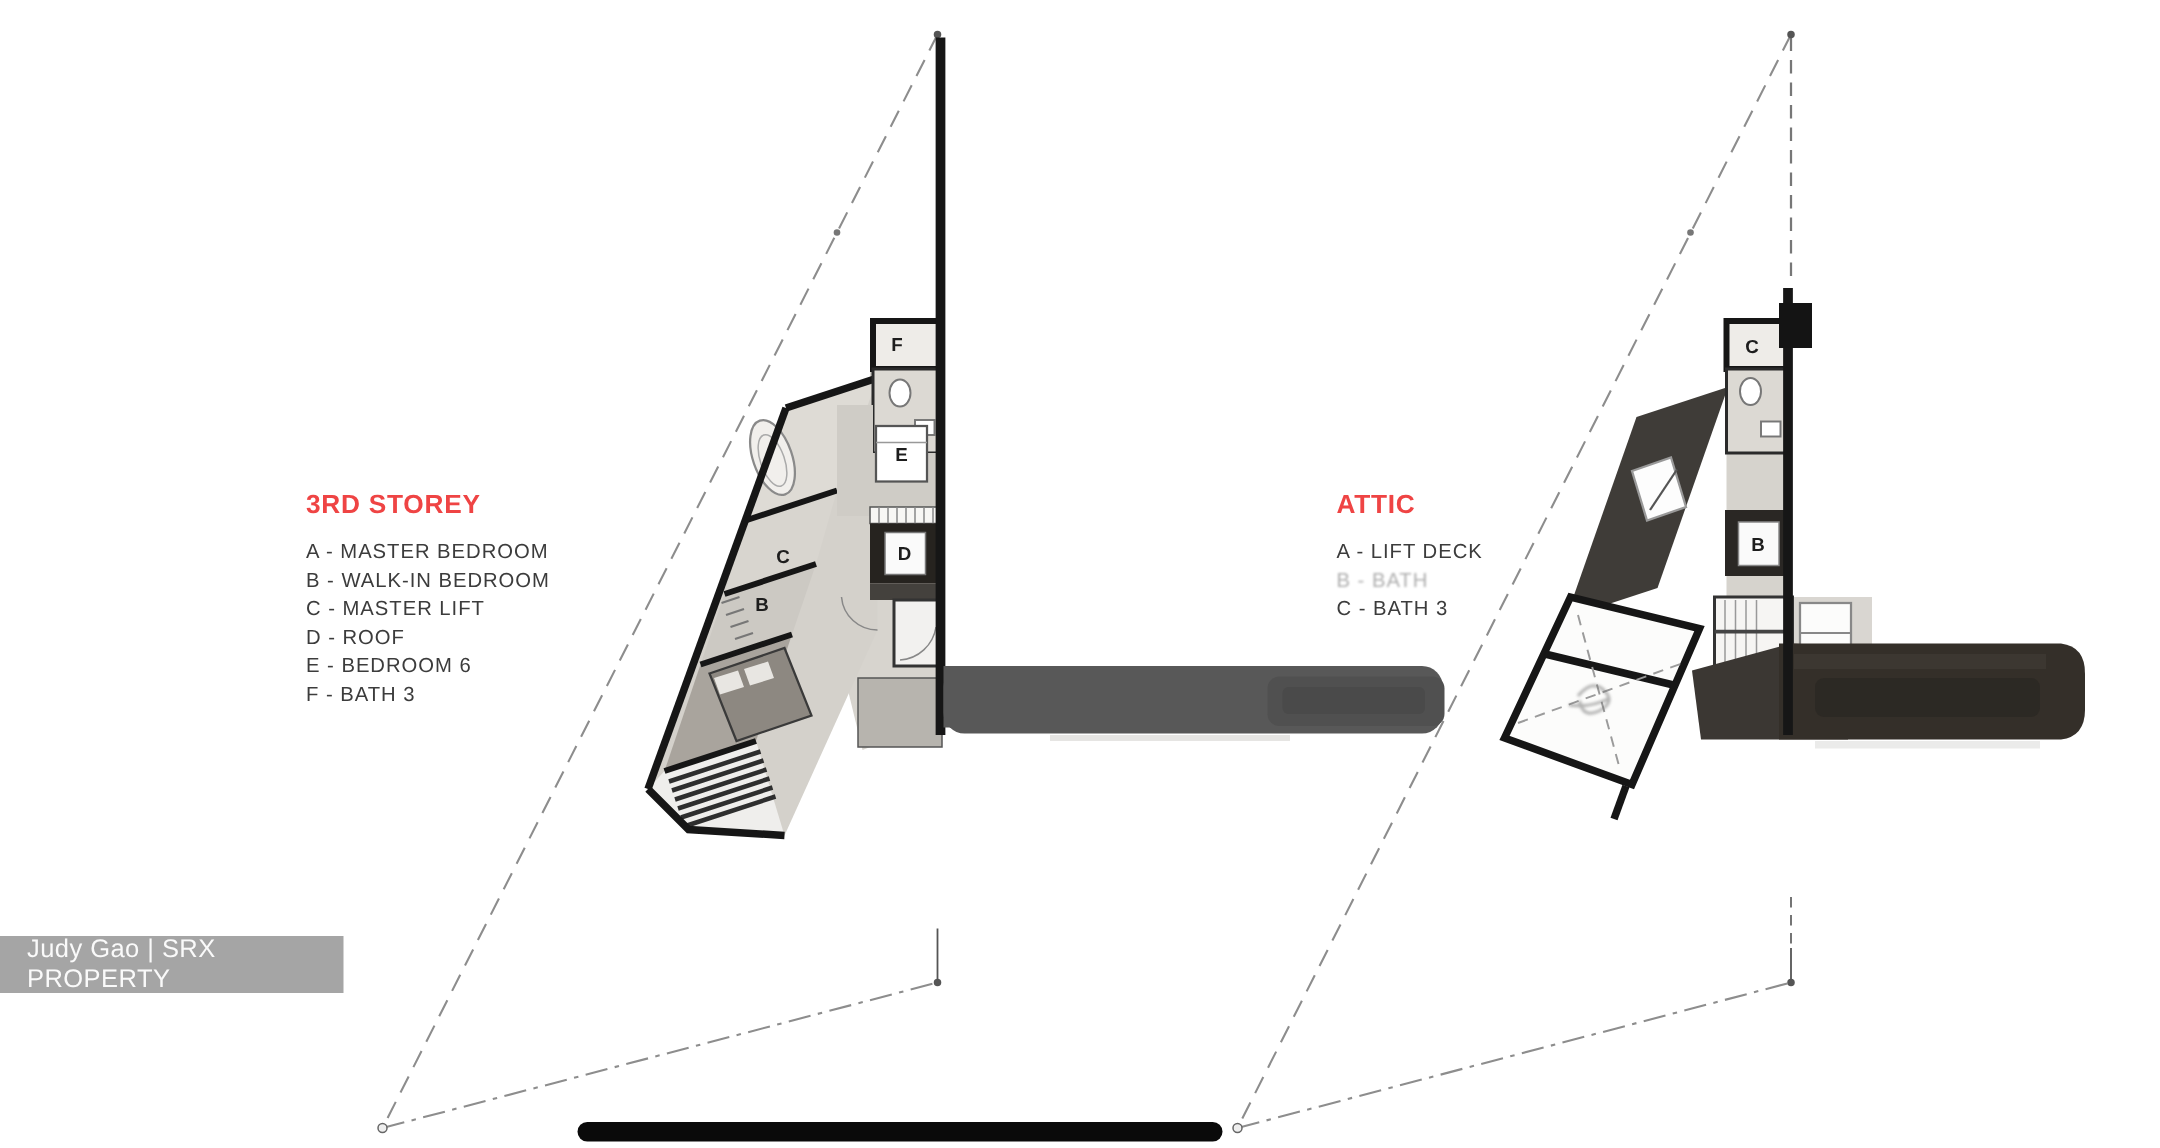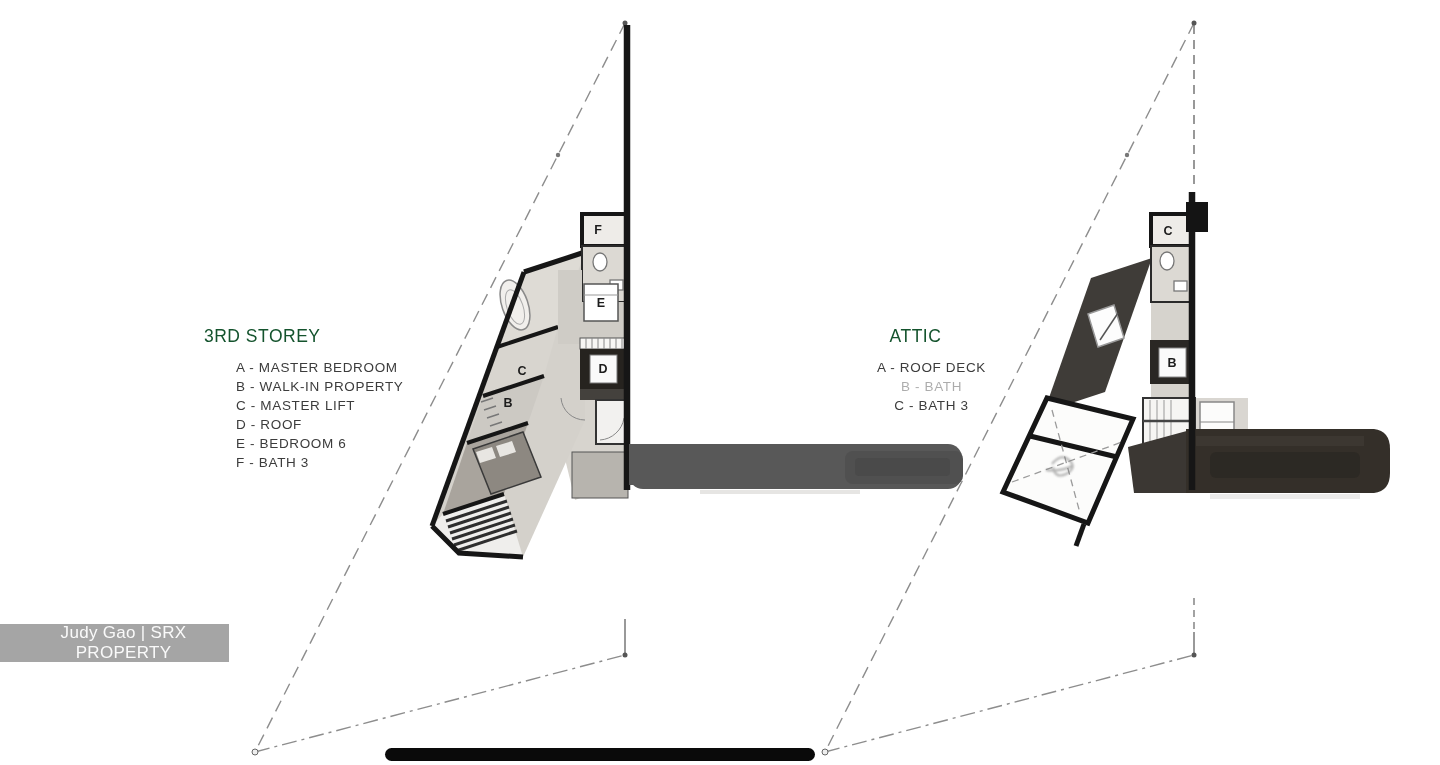--- a/index.html
+++ b/index.html
@@ -1,27 +1,27 @@
 <!DOCTYPE html>
 <html><head>
 <meta charset="utf-8">
 <style>
   html,body{margin:0;padding:0;background:#fff;}
   .canvas{position:relative;width:1440px;height:765px;background:#ffffff;overflow:hidden;
           font-family:"Liberation Sans",sans-serif;}
   .plan-svg{position:absolute;left:0;top:0;}
   .legend{position:absolute;color:#3a3a3a;}
-  .legend-title{font-size:17.5px;font-weight:400;letter-spacing:.5px;color:#14532d;}
-  .legend-items{margin-top:11px;margin-left:32px;}
+  .legend-title{font-size:17.5px;font-weight:700;letter-spacing:.5px;color:#ef4444;}
+  .legend-items{margin-top:11px;}
   .legend-item{font-size:13.5px;font-weight:500;letter-spacing:.65px;line-height:19px;color:#3c3c3c;white-space:nowrap;}
   .legend-left{left:204px;top:326px;}
-  .legend-right{left:845px;top:326px;text-align:center;}
+  .legend-right{left:891px;top:326px;}
   .obscured{opacity:.42;filter:blur(.7px);}
   .watermark{position:absolute;left:0;top:624px;width:229px;height:38px;background:rgba(152,152,152,.88);
-             display:flex;align-items:center;padding-left:18px;box-sizing:border-box;text-align:center;}
+             display:flex;align-items:center;padding-left:18px;box-sizing:border-box;}
   .watermark span{color:#fafafa;font-size:17px;letter-spacing:.3px;}
   text.rlabel{font-size:12.5px;font-weight:700;fill:#1d1d1d;font-family:"Liberation Sans",sans-serif;}
 </style>
 </head>
 <body>
 
 <div class="canvas">
 
 <svg class="plan-svg" width="1440" height="765" viewBox="0 0 1440 765">
   <defs>
@@ -164,32 +164,32 @@
     <text class="rlabel" x="1172" y="367" text-anchor="middle">B</text>
   </g>
 
   <rect x="385" y="748" width="430" height="13" rx="6.5" fill="#0a0a0a"></rect>
 </svg>
 
 <div class="legend legend-left">
   <div class="legend-title">3RD STOREY</div>
   <div class="legend-items">
     <div class="legend-item">A - MASTER BEDROOM</div>
-    <div class="legend-item">B - WALK-IN PROPERTY</div>
+    <div class="legend-item">B - WALK-IN BEDROOM</div>
     <div class="legend-item">C - MASTER LIFT</div>
     <div class="legend-item">D - ROOF</div>
     <div class="legend-item">E - BEDROOM 6</div>
     <div class="legend-item">F - BATH 3</div>
   </div>
 </div>
 
 <div class="legend legend-right">
   <div class="legend-title">ATTIC</div>
   <div class="legend-items">
-    <div class="legend-item">A - ROOF DECK</div>
+    <div class="legend-item">A - LIFT DECK</div>
     <div class="legend-item obscured">B - BATH</div>
     <div class="legend-item">C - BATH 3</div>
   </div>
 </div>
 
 <div class="watermark">
   <span>Judy Gao | SRX PROPERTY</span>
 </div>
 
 </div>

